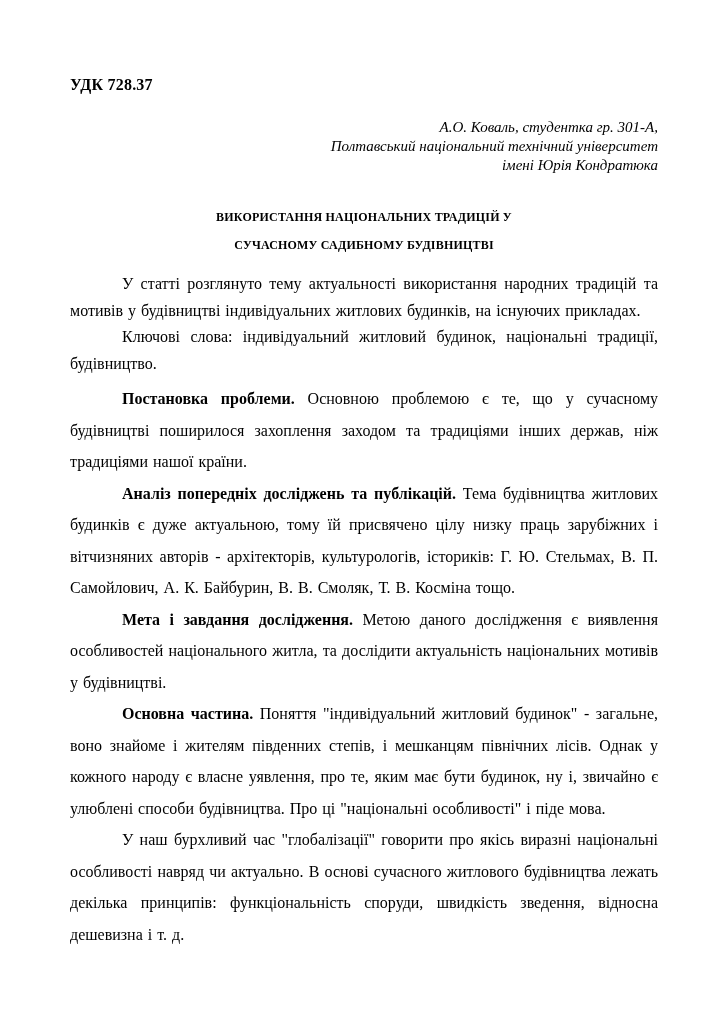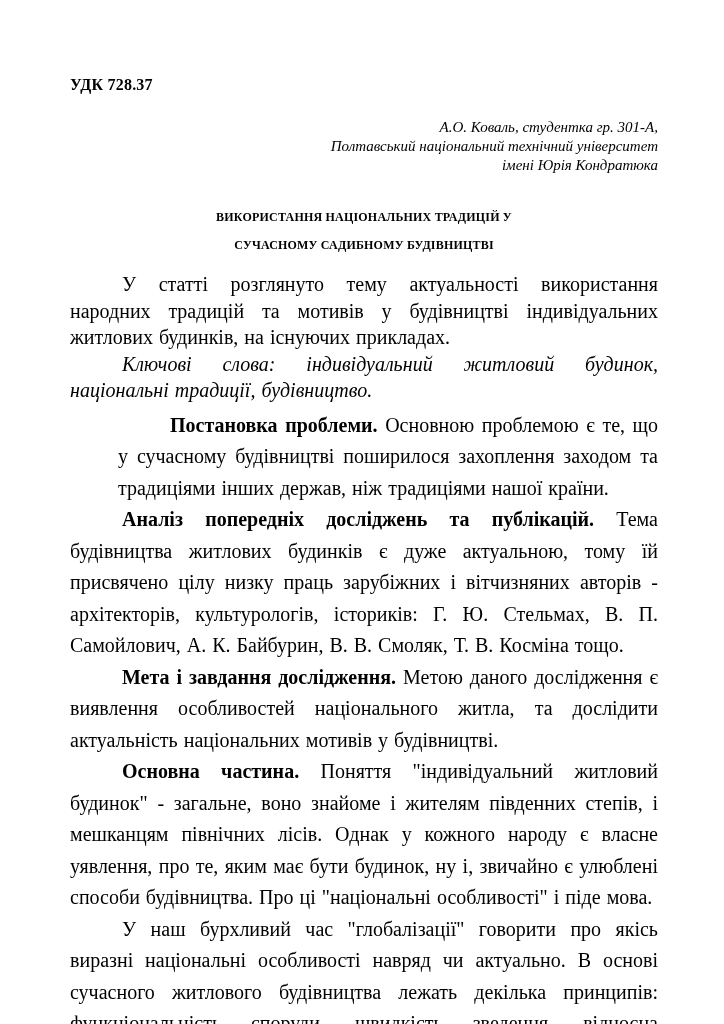--- a/index.html
+++ b/index.html
@@ -30,30 +30,30 @@
     }
     .title {
       margin-top: 28px;
       text-align: center;
       font-weight: bold;
       font-size: 12px;
       line-height: 28px;
       letter-spacing: 0.2px;
     }
     p.body {
-      font-size: 20px;
+      font-size: 16px;
       text-align: justify;
       word-spacing: 1px;
     }
     p.indent { text-indent: 52px; }
     p.first-block { line-height: 26.5px; }
     p.abstract { margin-top: 12px; }
-    p.italic { font-style: italic; }
+    p.italic { }
     p.spaced { line-height: 31.5px; }
-    p.spaced-first { margin-top: 6px; margin-left: 48px; }
+    p.spaced-first { margin-top: 6px; }
     b.lead { font-weight: bold; }
   </style>
 </head>
 <body>
 
 <div class="page">
 
   <div class="udc">УДК 728.37</div>
 
   <div class="authors">

